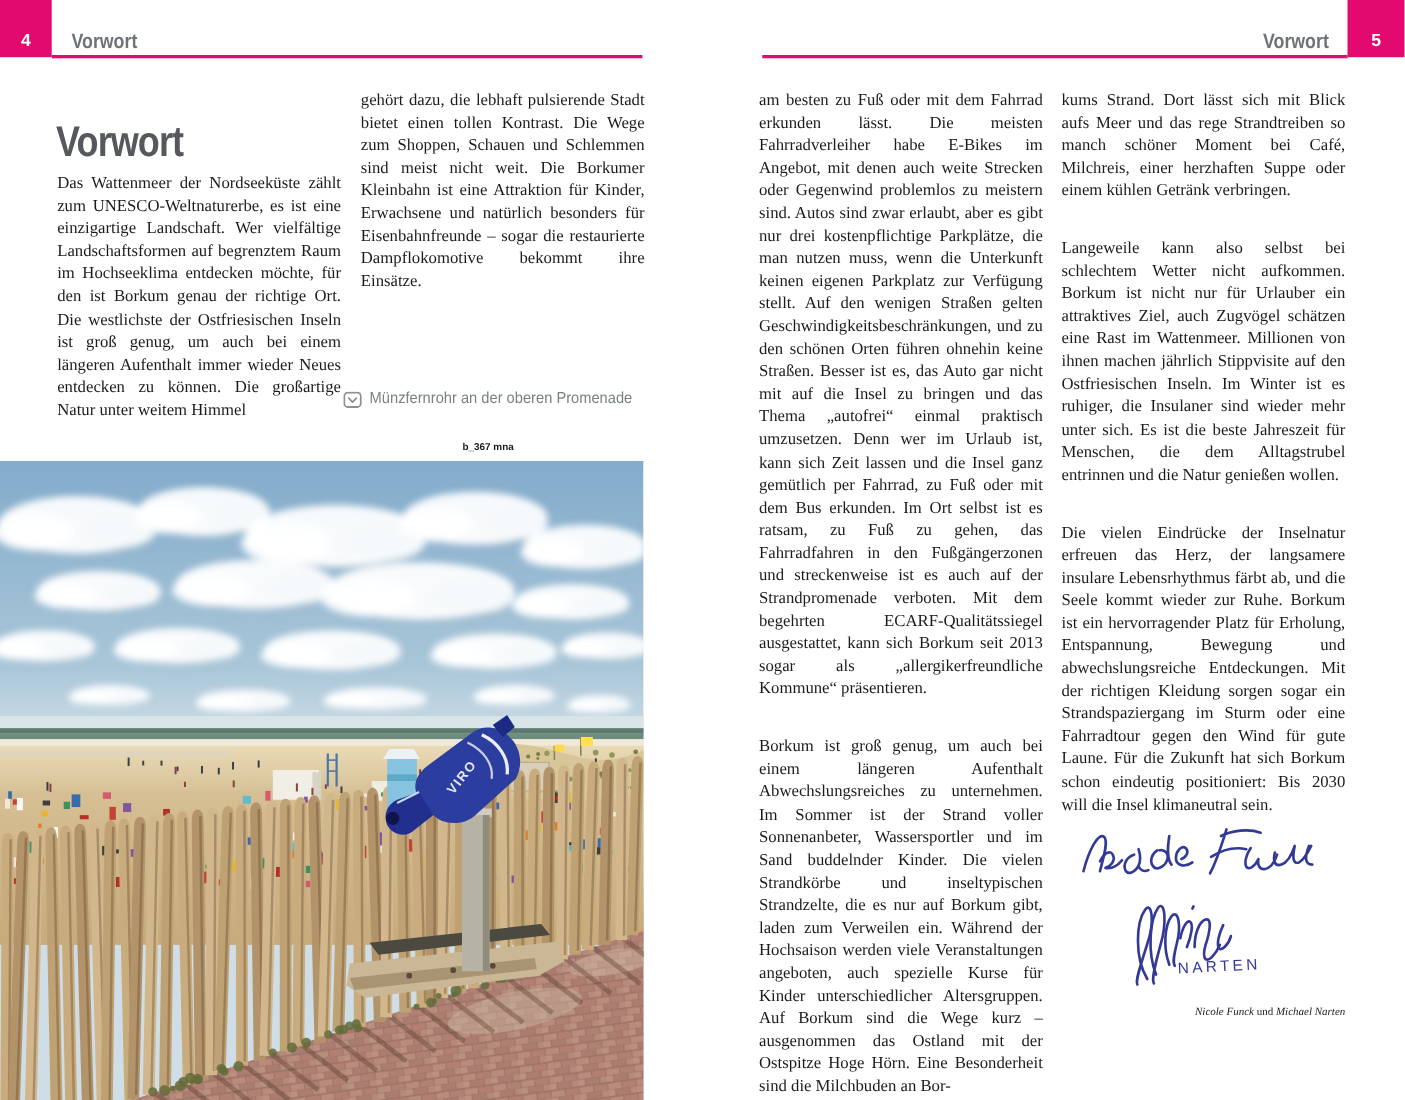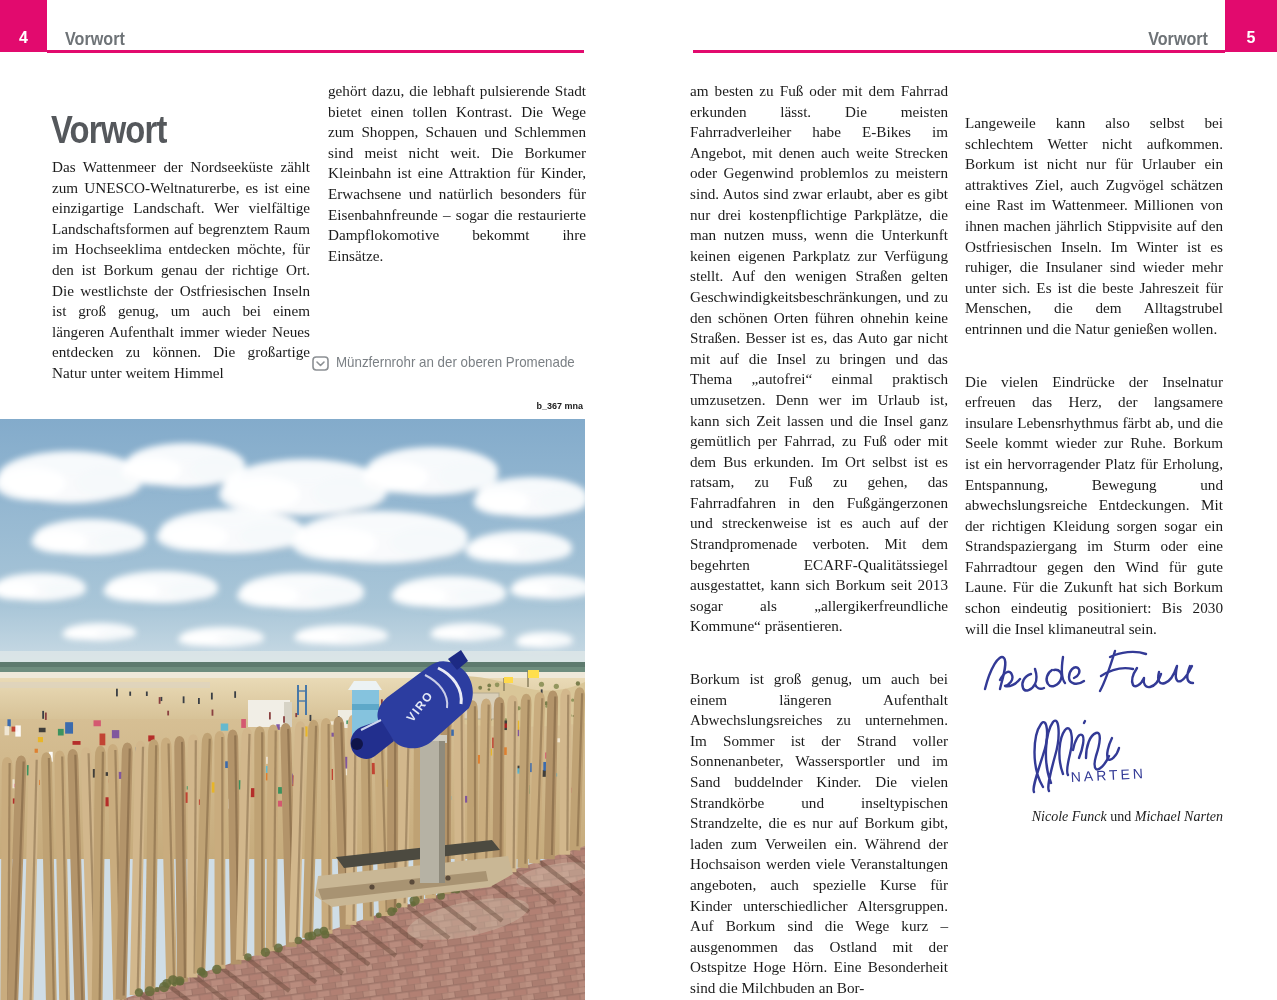--- a/index.html
+++ b/index.html
@@ -28,27 +28,27 @@
   .col p.gap{margin-top:32px;}
   .col p.cont{text-indent:17px;}
   #l-col1{left:52px;top:157px;}
   #l-col2{left:328px;top:81px;}
   #r-col1{left:690px;top:81px;}
   #r-col2{left:965px;top:81px;}
   .caption{position:absolute;left:312px;top:355px;display:flex;align-items:center;gap:7px;}
   .caption .cap-icon{flex:0 0 auto;margin-top:1px;}
   .caption .cap-text{color:#7b8085;font:14.5px/1.1 "Liberation Sans",sans-serif;
                      transform:scaleX(.92);transform-origin:left center;white-space:nowrap;}
-  .credit{position:absolute;left:0;top:402px;width:583px;text-align:right;color:#1a1a1a;
+  .credit{position:absolute;left:0;top:402px;width:467px;text-align:right;color:#1a1a1a;
           font:bold 9px/1 "Liberation Sans",sans-serif;}
   
   .photo{position:absolute;left:0;top:419px;width:585px;height:581px;overflow:hidden;background:#cfdde6;}
   
   .sigblock{margin-top:8px;margin-left:10px;}
-  .authors{margin-top:2px;text-align:right;font-size:14px;color:#1b1b1b;}
+  .authors{margin-top:2px;text-align:right;font-size:10px;color:#1b1b1b;}
   .authors .nm{font-style:italic;}
   .authors .conn{font-style:normal;}
 </style>
 </head>
 <body>
 
 <div class="pagenum left">
   <span>4</span>
 </div>
 <div class="runhead left">Vorwort</div>
@@ -588,20 +588,21 @@
     </g>
   </svg>
 </div>
 
 <div class="col" id="r-col1">
   <p>am besten zu Fuß oder mit dem Fahrrad erkunden lässt. Die meisten Fahrradverleiher habe E-Bikes im Angebot, mit denen auch weite Strecken oder Gegenwind problemlos zu meistern sind. Autos sind zwar erlaubt, aber es gibt nur drei kostenpflichtige Parkplätze, die man nutzen muss, wenn die Unterkunft keinen eigenen Parkplatz zur Verfügung stellt. Auf den wenigen Straßen gelten Geschwindigkeitsbeschränkungen, und zu den schönen Orten führen ohnehin keine Straßen. Besser ist es, das Auto gar nicht mit auf die Insel zu bringen und das Thema „autofrei“ einmal praktisch umzusetzen. Denn wer im Urlaub ist, kann sich Zeit lassen und die Insel ganz gemütlich per Fahrrad, zu Fuß oder mit dem Bus erkunden. Im Ort selbst ist es ratsam, zu Fuß zu gehen, das Fahrradfahren in den Fußgängerzonen und streckenweise ist es auch auf der Strandpromenade verboten. Mit dem begehrten ECARF-Qualitätssiegel ausgestattet, kann sich Borkum seit 2013 sogar als „allergikerfreundliche Kommune“ präsentieren.</p>
   <p class="gap">Borkum ist groß genug, um auch bei einem längeren Aufenthalt Abwechslungsreiches zu unternehmen. Im Sommer ist der Strand voller Sonnenanbeter, Wassersportler und im Sand buddelnder Kinder. Die vielen Strandkörbe und inseltypischen Strandzelte, die es nur auf Borkum gibt, laden zum Verweilen ein. Während der Hochsaison werden viele Veranstaltungen angeboten, auch spezielle Kurse für Kinder unterschiedlicher Altersgruppen. Auf Borkum sind die Wege kurz – ausgenommen das Ostland mit der Ostspitze Hoge Hörn. Eine Besonderheit sind die Milchbuden an Bor-</p>
 </div>
 
 <div class="col" id="r-col2">
+  <p>kums Strand. Dort lässt sich mit Blick aufs Meer und das rege Strandtreiben so manch schöner Moment bei Café, Milchreis, einer herzhaften Suppe oder einem kühlen Getränk verbringen.</p>
   <p class="gap">Langeweile kann also selbst bei schlechtem Wetter nicht aufkommen. Borkum ist nicht nur für Urlauber ein attraktives Ziel, auch Zugvögel schätzen eine Rast im Wattenmeer. Millionen von ihnen machen jährlich Stippvisite auf den Ostfriesischen Inseln. Im Winter ist es ruhiger, die Insulaner sind wieder mehr unter sich. Es ist die beste Jahreszeit für Menschen, die dem Alltagstrubel entrinnen und die Natur genießen wollen.</p>
   <p class="gap">Die vielen Eindrücke der Inselnatur erfreuen das Herz, der langsamere insulare Lebensrhythmus färbt ab, und die Seele kommt wieder zur Ruhe. Borkum ist ein hervorragender Platz für Erholung, Entspannung, Bewegung und abwechslungsreiche Entdeckungen. Mit der richtigen Kleidung sorgen sogar ein Strandspaziergang im Sturm oder eine Fahrradtour gegen den Wind für gute Laune. Für die Zukunft hat sich Borkum schon eindeutig positioniert: Bis 2030 will die Insel klimaneutral sein.</p>
 
   <div class="sigblock">
     <svg width="235" height="152" viewBox="0 0 235 152">
       <g fill="none" stroke="#333a96" stroke-width="2.4" stroke-linecap="round" stroke-linejoin="round">
         <path d="M10,42 C15,22 24,6 29,11 C33,16 27,33 25,42"></path>
         <path d="M25,33 c4,-8 10,-11 12,-5 c2,5 -3,10 -7,11 c6,1 11,-2 15,-7"></path>
         <path d="M56,27 c-7,2 -10,9 -8,14 c2,5 9,2 12,-4 c2,-4 2,-9 0,-15 m0,15 c1,4 5,6 9,4"></path>
         <path d="M77,23 c-5,3 -7,10 -4,14 c3,5 11,1 13,-5 c2,-6 -2,-10 -7,-9 m9,-13 c-2,13 -2,21 2,26"></path>

